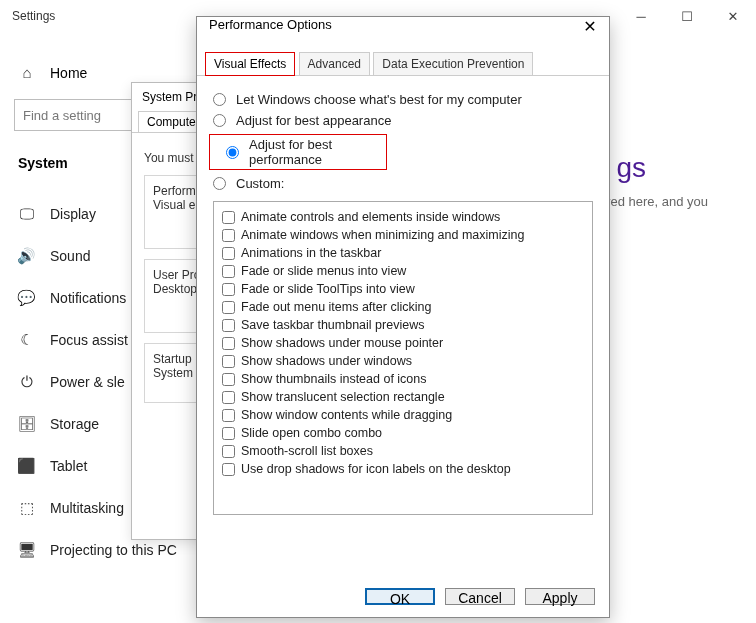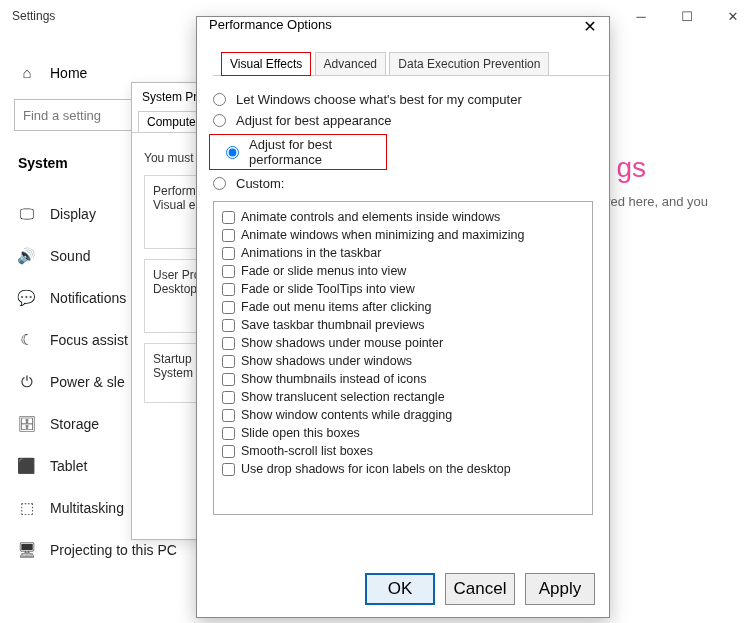--- a/index.html
+++ b/index.html
@@ -14,50 +14,50 @@
   .settings-body { display: flex; height: calc(100% - 32px); }
   .sidebar { width: 215px; padding: 14px 12px 0 14px; background: #fafafa00; }
   .home-row { display: flex; align-items: center; gap: 14px; font-size: 14px; margin: 18px 0 18px 4px; cursor: default; }
   .search-box { width: 176px; height: 32px; border: 1px solid #bdbdbd; padding: 0 8px; font-size: 13px; color: #666; display: flex; align-items: center; background: #fff; }
   .side-group { margin-top: 24px; }
   .side-heading { font-size: 14px; font-weight: 600; margin: 0 0 22px 4px; }
   .side-item { display: flex; align-items: center; gap: 14px; height: 42px; padding-left: 4px; font-size: 14px; color: #222; cursor: default; }
   .icon { width: 18px; display: inline-flex; justify-content: center; font-size: 15px; color: #333; }
 
   .main-area { flex: 1; padding: 90px 20px 0 20px; font-size: 14px; color: #555; position: relative; }
-  .partial-heading { position: absolute; top: 120px; right: 110px; font-size: 28px; font-weight: 400; color: #ec4899; }
+  .partial-heading { position: absolute; top: 120px; right: 110px; font-size: 28px; font-weight: 400; color: #4c1d95; }
   .partial-text { position: absolute; top: 162px; right: 22px; font-size: 13px; color: #666; text-align: left; width: 130px; }
 
   
   .sysprops { position: absolute; top: 82px; left: 131px; width: 290px; height: 458px; background: #fff; border: 1px solid #bbb; box-shadow: 0 4px 12px rgba(0,0,0,0.12); }
   .sysprops-title { height: 28px; display: flex; align-items: center; padding-left: 10px; font-size: 12px; }
   .sp-tabs { border-bottom: 1px solid #ccc; padding-left: 6px; font-size: 12px; }
   .sp-tab { display: inline-block; border: 1px solid #ccc; border-bottom: none; padding: 3px 8px; background: #fff; margin-right: -1px; }
   .sp-body { padding: 10px 12px; font-size: 12px; color: #333; }
   .sp-section { border: 1px solid #d6d6d6; margin: 10px 0; padding: 8px; height: 74px; }
   .sp-section.small { height: 60px; }
 
   
   .perfopt { position: absolute; top: 16px; left: 196px; width: 414px; height: 602px; background: #fff; border: 1px solid #888; box-shadow: 0 6px 18px rgba(0,0,0,0.25); }
   .po-title { height: 30px; display: flex; align-items: flex-start; justify-content: space-between; padding: 0 8px 0 12px; font-size: 13px; }
   .po-close { width: 22px; height: 22px; font-size: 16px; text-align: center; cursor: default; }
-  .po-tabs { padding: 4px 24px 0 8px; font-size: 12px; border-bottom: 1px solid #ccc; margin-left: 16px; }
+  .po-tabs { padding: 4px 24px 0 8px; font-size: 12px; border-bottom: 1px solid #ccc; }
   .po-tab { display: inline-block; border: 1px solid #ccc; border-bottom: 1px solid #fff; padding: 4px 8px; background: #fff; position: relative; top: 1px; font-size: 12px; }
   .po-tab.inactive { border-bottom: 1px solid #ccc; background: #f5f5f5; color: #333; }
   .po-tab.active { background: #fff; }
   .po-tab.hl { outline: 1.5px solid #d00; outline-offset: -1px; }
   .po-content { padding: 10px 16px; font-size: 12.5px; color: #222; }
   .po-desc { margin: 6px 0 14px 0; line-height: 1.35; }
   .radio-row { display: flex; align-items: center; gap: 10px; margin: 6px 0; font-size: 13px; }
   .radio-row.hl { border: 1.5px solid #d00; padding: 2px 16px; margin-left: -4px; width: 178px; }
   input[type=radio], input[type=checkbox] { margin: 0; width: 13px; height: 13px; }
   .check-list { border: 1px solid #aaa; margin-top: 10px; padding: 6px 8px; height: 314px; overflow: hidden; }
   .check-row { display: flex; align-items: center; gap: 6px; font-size: 12.5px; line-height: 18px; }
   .po-buttons { position: absolute; bottom: 12px; right: 14px; display: flex; gap: 10px; }
-  .dlg-btn { width: 70px; height: 32px; font-size: 17px; border: 1px solid #888; background: #eee; cursor: default; }
+  .dlg-btn { width: 70px; height: 17px; font-size: 14px; border: 1px solid #888; background: #eee; cursor: default; }
   .dlg-btn.primary { border: 2px solid #0a64ad; background: #e6f0f8; }
 </style>
 </head>
 <body>
 
 <div class="settings-win">
   <div class="settings-titlebar">
     <span>Settings</span>
   </div>
   <div class="win-controls">
@@ -219,21 +219,21 @@
           <div class="check-row">
             <input type="checkbox" style="">
             <span>Show translucent selection rectangle</span>
           </div>
           <div class="check-row">
             <input type="checkbox" style="">
             <span>Show window contents while dragging</span>
           </div>
           <div class="check-row">
             <input type="checkbox" style="">
-            <span>Slide open this boxes</span>
+            <span>Slide open combo combo</span>
           </div>
           <div class="check-row">
             <input type="checkbox" style="">
             <span>Smooth-scroll list boxes</span>
           </div>
           <div class="check-row">
             <input type="checkbox" style="">
             <span>Use drop shadows for icon labels on the desktop</span>
           </div>
         </div>

